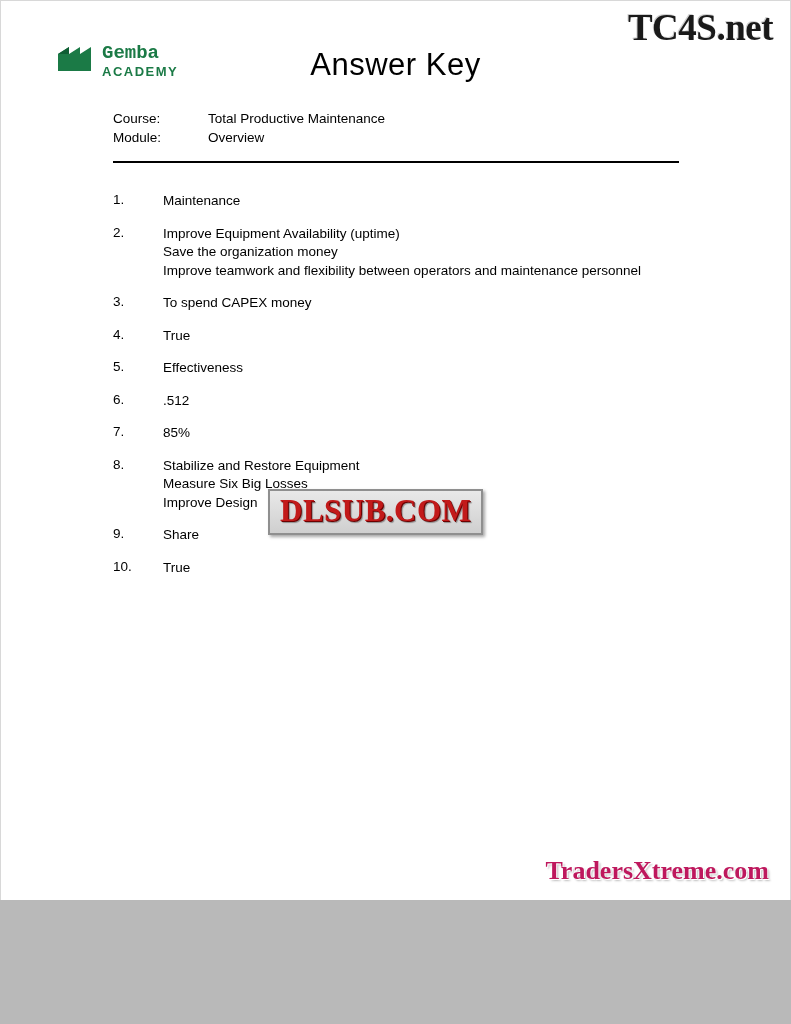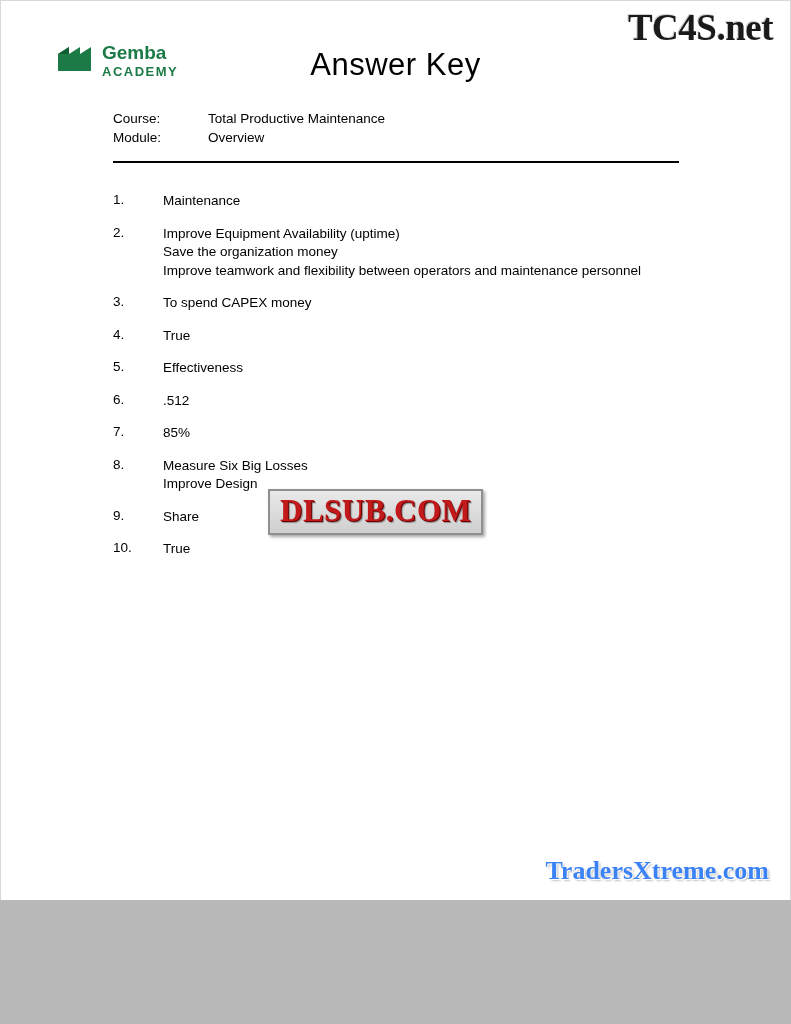--- a/index.html
+++ b/index.html
@@ -51,21 +51,21 @@
     position: absolute;
     left: 0;
     top: 3px;
     width: 40px;
     height: 26px;
   }
   .logo-text-gemba {
     position: absolute;
     left: 44px;
     top: 0px;
-    font-family: Liberation Sans, sans-serif;
+    font-family: Liberation Mono, monospace;
     font-weight: bold;
     font-size: 19px;
     color: #1b7a46;
     letter-spacing: 0px;
   }
   .logo-text-academy {
     position: absolute;
     left: 44px;
     top: 22px;
     font-family: "Liberation Sans", sans-serif;
@@ -168,21 +168,21 @@
   }
 
   
   .wm-bottom {
     position: absolute;
     right: 22px;
     bottom: 14px;
     font-family: "Liberation Serif", serif;
     font-weight: bold;
     font-size: 26px;
-    color: #3b82f6;
+    color: #be185d;
     text-shadow: 1px 1px 0 #ffffff, 2px 2px 2px rgba(0,0,0,0.25);
   }
 </style>
 </head>
 <body>
 
 <div class="page">
   <div class="page-border"></div>
 
   <div class="wm-top">TC4S.net</div>
@@ -261,20 +261,21 @@
     <div class="answer-item">
       <span class="answer-num">7.</span>
       <span class="answer-body">
         <span class="answer-line">85%</span>
       </span>
     </div>
 
     <div class="answer-item">
       <span class="answer-num">8.</span>
       <span class="answer-body">
+        <span class="answer-line">Stabilize and Restore Equipment</span>
         <span class="answer-line">Measure Six Big Losses</span>
         <span class="answer-line">Improve Design</span>
       </span>
     </div>
 
     <div class="answer-item narrow">
       <span class="answer-num">9.</span>
       <span class="answer-body">
         <span class="answer-line">Share</span>
       </span>

